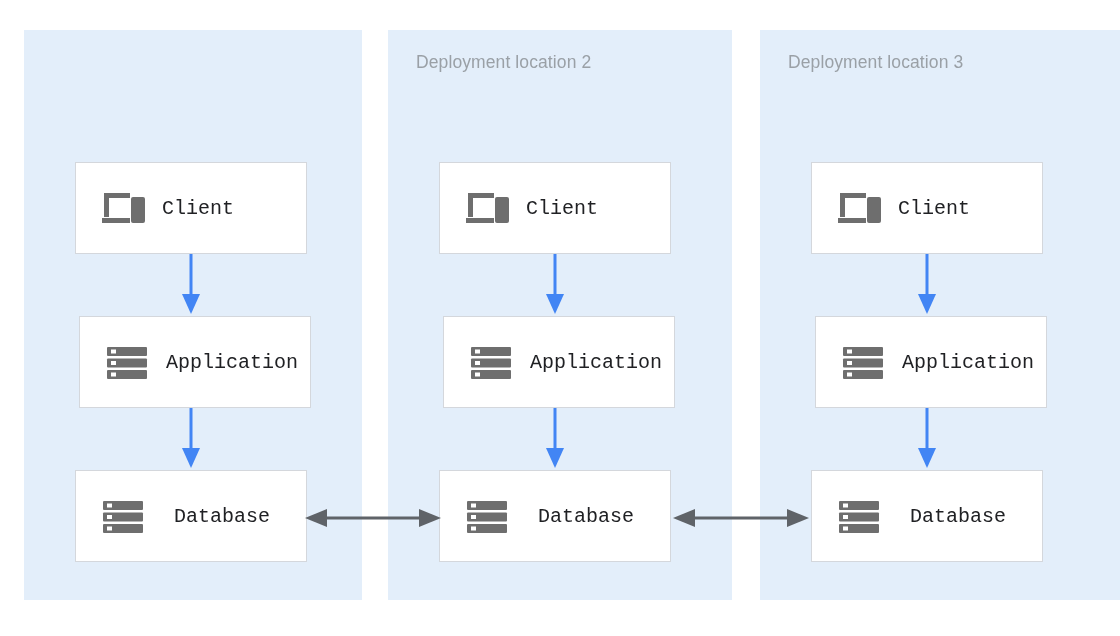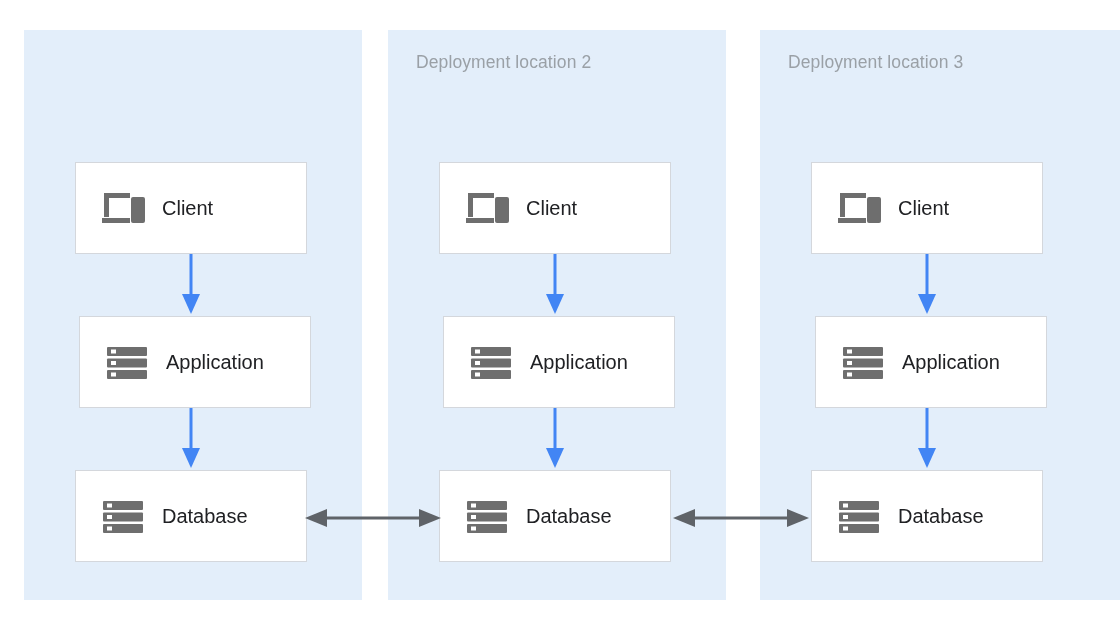--- a/index.html
+++ b/index.html
@@ -23,21 +23,21 @@
   }
 
   .panel {
     position: absolute;
     top: 30px;
     width: 338px;
     height: 570px;
     background: #e3eefa;
   }
   #panel-1 { left: 24px; }
-  #panel-2 { left: 388px; }
+  #panel-2 { left: 388px; padding-left: 6px; }
   #panel-3 { left: 760px; width: 395px; padding-left: 44px; }
 
   .panel-title {
     position: absolute;
     left: 28px;
     top: 22px;
     font-size: 17.5px;
     color: #9aa0a6;
     font-family: "Liberation Sans", sans-serif;
     white-space: nowrap;
@@ -50,34 +50,34 @@
     height: 92px;
     background: #ffffff;
     border: 1px solid #d4d7dc;
     box-sizing: border-box;
     display: flex;
     flex-direction: row;
     align-items: center;
   }
   .node-client  { left: 51px; top: 132px; }
   .node-app     { left: 55px; top: 286px; }
-  .node-db      { left: 51px; top: 440px; }
+  .node-db      { left: 51px; top: 440px; gap: 12px; }
 
   .node-icon {
     width: 46px;
     height: 46px;
     margin-left: 24px;
     flex: 0 0 auto;
     display: block;
   }
   .node-label {
     margin-left: 16px;
     font-size: 20px;
     color: #202124;
-    font-family: Liberation Sans, sans-serif;
+    font-family: Liberation Mono, monospace;
     white-space: nowrap;
   }
 
   .v-arrow {
     position: absolute;
     left: 155px;
     width: 24px;
     height: 62px;
   }
   .v-arrow-1 { top: 224px; }

